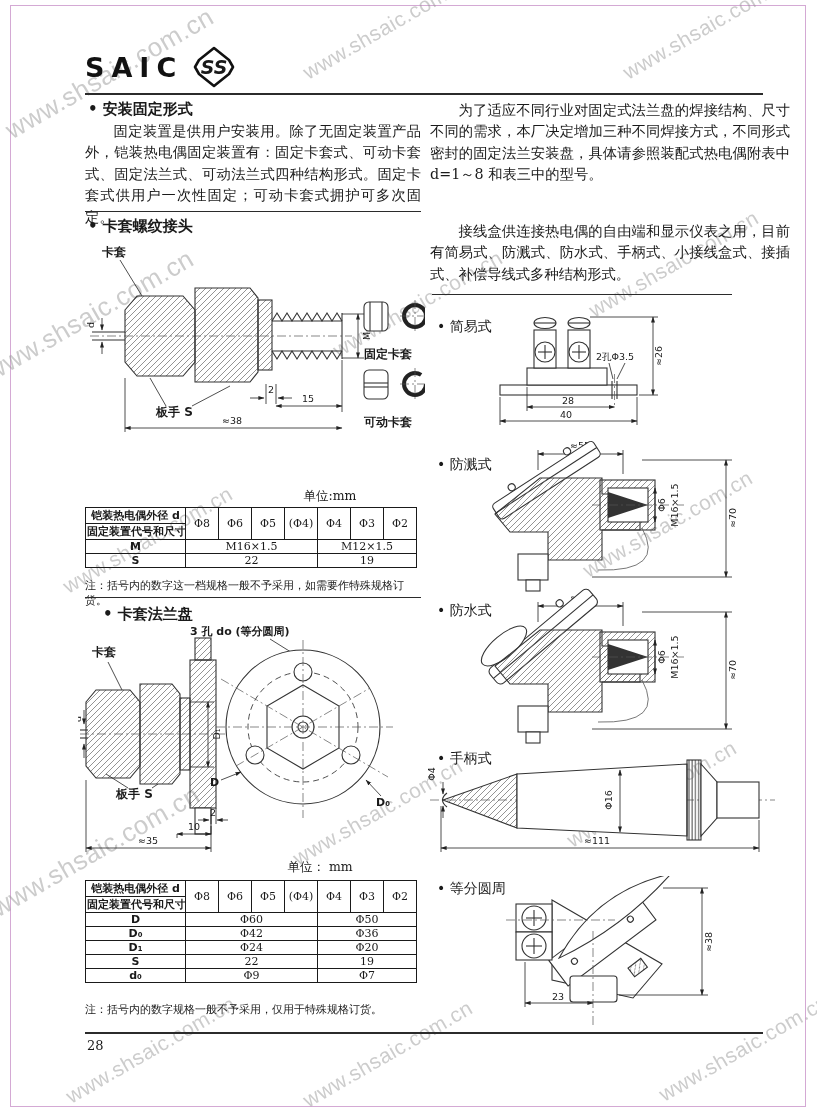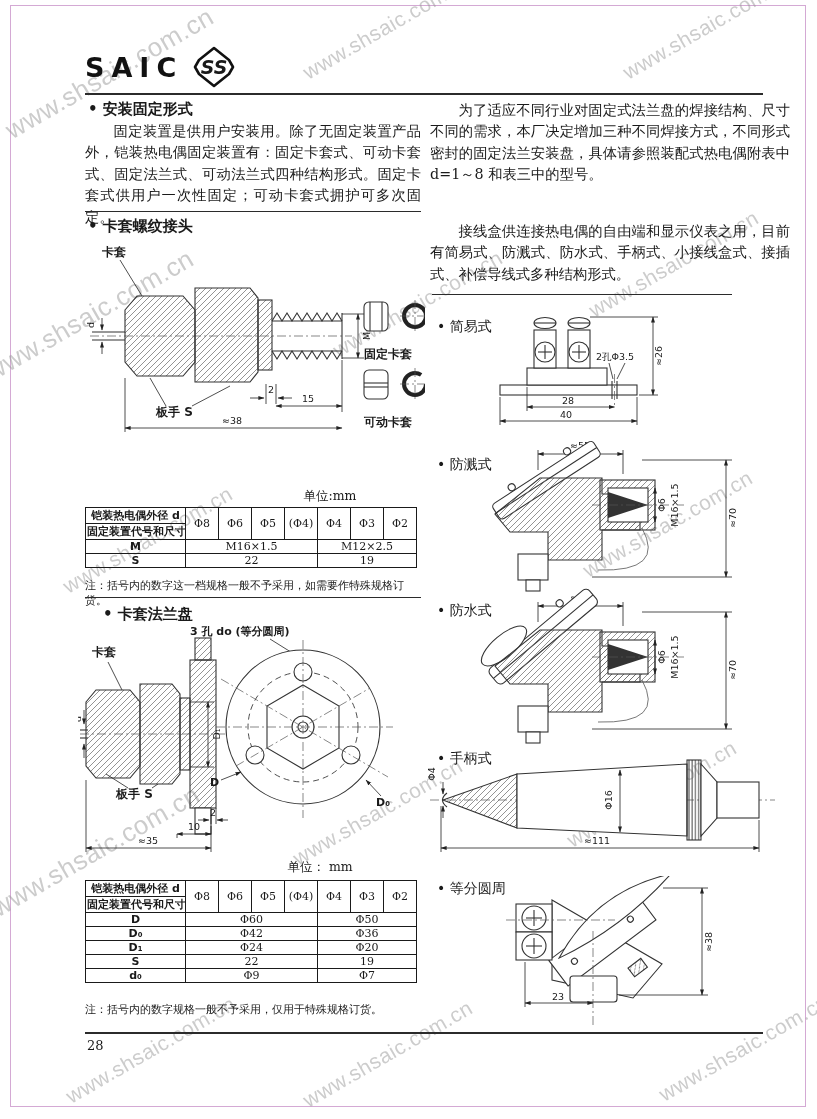--- a/index.html
+++ b/index.html
@@ -155,21 +155,21 @@
       <td rowspan="2">Φ4</td>
       <td rowspan="2">Φ3</td>
       <td rowspan="2">Φ2</td>
     </tr>
     <tr>
       <td class="lab">固定装置代号和尺寸</td>
     </tr>
     <tr>
       <td class="lab">M</td>
       <td colspan="4">M16×1.5</td>
-      <td colspan="3">M12×2.5</td>
+      <td colspan="3">M12×1.5</td>
     </tr>
     <tr>
       <td class="lab">S</td>
       <td colspan="4">22</td>
       <td colspan="3">19</td>
     </tr>
   </tbody>
     </table>
   <div class="abs note" style="left:85px;top:578px;width:340px">注：括号内的数字这一档规格一般不予采用，如需要作特殊规格订货。</div>
   <div class="rule" style="left:85px;top:597px;width:336px"></div>

